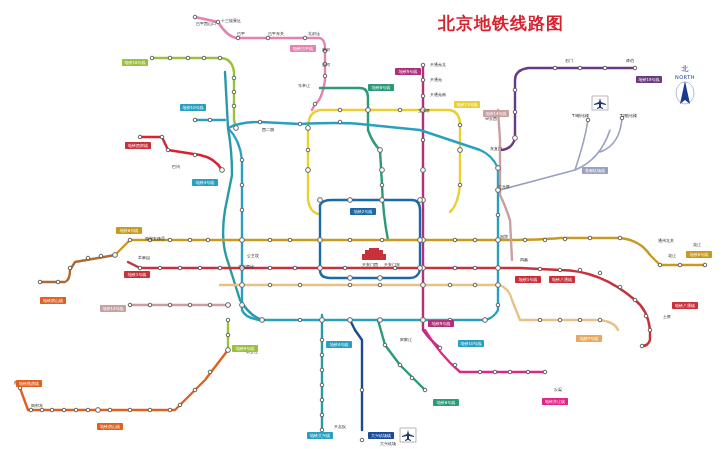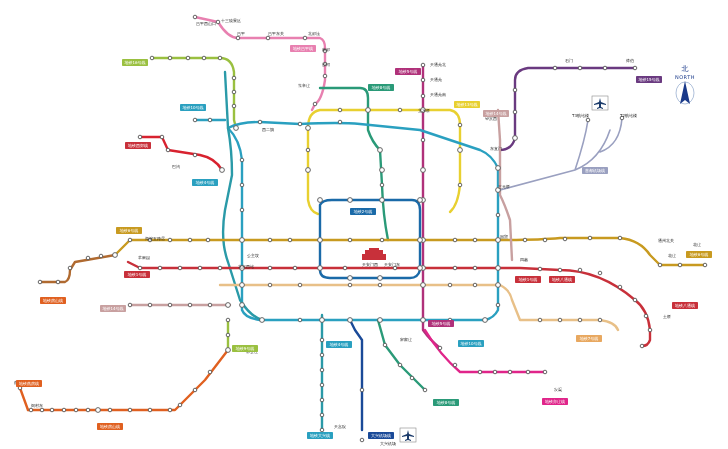--- a/index.html
+++ b/index.html
@@ -9,20 +9,21 @@
   .tag{font-size:4px;fill:#fff;font-family:"DejaVu Sans",sans-serif;}
   .lbl{font-size:4px;fill:#222;font-family:"DejaVu Sans",sans-serif;}
   .compass{position:absolute;left:670px;top:64px;width:30px;text-align:center;}
   .compass .cn{font-size:7px;color:#1a3a8a;}
   .compass .en{font-size:5px;color:#1a3a8a;letter-spacing:0.5px;}
 </style>
 </head>
 <body>
 
 <div id="map">
+  <div id="title">北京地铁线路图</div>
 
   <svg width="728" height="449" viewBox="0 0 728 449">
     <g fill="none" stroke-width="2.4" stroke-linecap="round" stroke-linejoin="round">
 
       <path d="M195 17 L218 22 Q228 38 238 38 L320 38 Q325 40 325 48 L325 80 Q322 100 315 104 L312 110" stroke="#e880b0"></path>
 
       <path d="M152 58 L220 58 Q232 58 234 72 L234 120 L236 128" stroke="#9ac040"></path>
 
       <path d="M320 88 L360 88 Q368 88 368 98 L368 130 Q372 142 380 150 L382 185 Q383 215 388 240" stroke="#2a9a78"></path>
 

